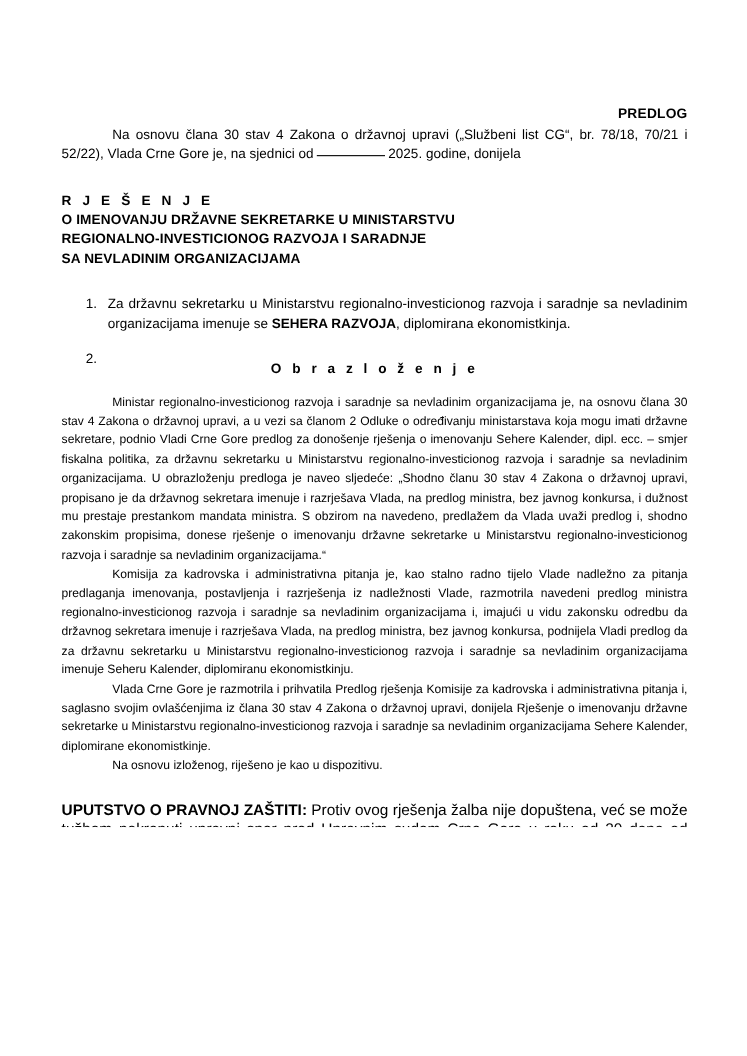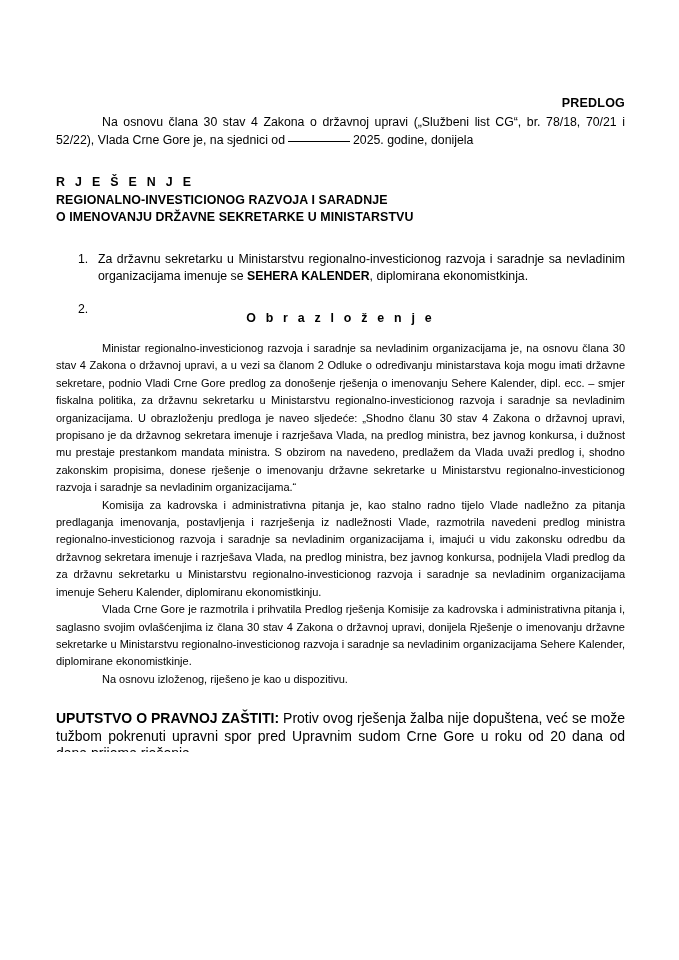--- a/index.html
+++ b/index.html
@@ -159,27 +159,28 @@
   <div class="content">
 
     <div class="predlog-row">
       <span>PREDLOG</span>
     </div>
 
     <p class="intro-para"><span>Na osnovu člana 30 stav 4 Zakona o državnoj upravi („Službeni list CG“, br. 78/18, 70/21 i 52/22), Vlada Crne Gore je, na sjednici od</span><span class="blank-line"></span><span>2025. godine, donijela</span></p>
 
     <div class="title-block">
       <div class="title-line-1">R J E Š E N J E</div>
+      <div class="title-line-rest">O IMENOVANJU DRŽAVNE SEKRETARKE U MINISTARSTVU</div>
       <div class="title-line-rest">REGIONALNO-INVESTICIONOG RAZVOJA I SARADNJE</div>
-      <div class="title-line-rest">O IMENOVANJU DRŽAVNE SEKRETARKE U MINISTARSTVU</div>
+      <div class="title-line-rest">SA NEVLADINIM ORGANIZACIJAMA</div>
     </div>
 
     <div class="items">
       <div class="item">
-        <span class="item-num">1.</span><span>Za državnu sekretarku u Ministarstvu regionalno-investicionog razvoja i saradnje sa nevladinim organizacijama imenuje se </span><b>SEHERA KALENDER</b><span>, diplomirana ekonomistkinja.</span>
+        <span class="item-num">1.</span><span>Za državnu sekretarku u Ministarstvu regionalno-investicionog razvoja i saradnje sa nevladinim organizacijama imenuje se </span><b>SEHERA RAZVOJA</b><span>, diplomirana ekonomistkinja.</span>
       </div>
       <div class="item">
         <span class="item-num">2.</span>
       </div>
     </div>
 
     <div class="obr-heading">O b r a z l o ž e n j e</div>
 
     <div class="obr-body">
       <p class="obr-para">Ministar regionalno-investicionog razvoja i saradnje sa nevladinim organizacijama je, na osnovu člana 30 stav 4 Zakona o državnoj upravi, a u vezi sa članom 2 Odluke o određivanju ministarstava koja mogu imati državne sekretare, podnio Vladi Crne Gore predlog za donošenje rješenja o imenovanju Sehere Kalender, dipl. ecc. – smjer fiskalna politika, za državnu sekretarku u Ministarstvu regionalno-investicionog razvoja i saradnje sa nevladinim organizacijama. U obrazloženju predloga je naveo sljedeće: „Shodno članu 30 stav 4 Zakona o državnoj upravi, propisano je da državnog sekretara imenuje i razrješava Vlada, na predlog ministra, bez javnog konkursa, i dužnost mu prestaje prestankom mandata ministra. S obzirom na navedeno, predlažem da Vlada uvaži predlog i, shodno zakonskim propisima, donese rješenje o imenovanju državne sekretarke u Ministarstvu regionalno-investicionog razvoja i saradnje sa nevladinim organizacijama.“</p>

